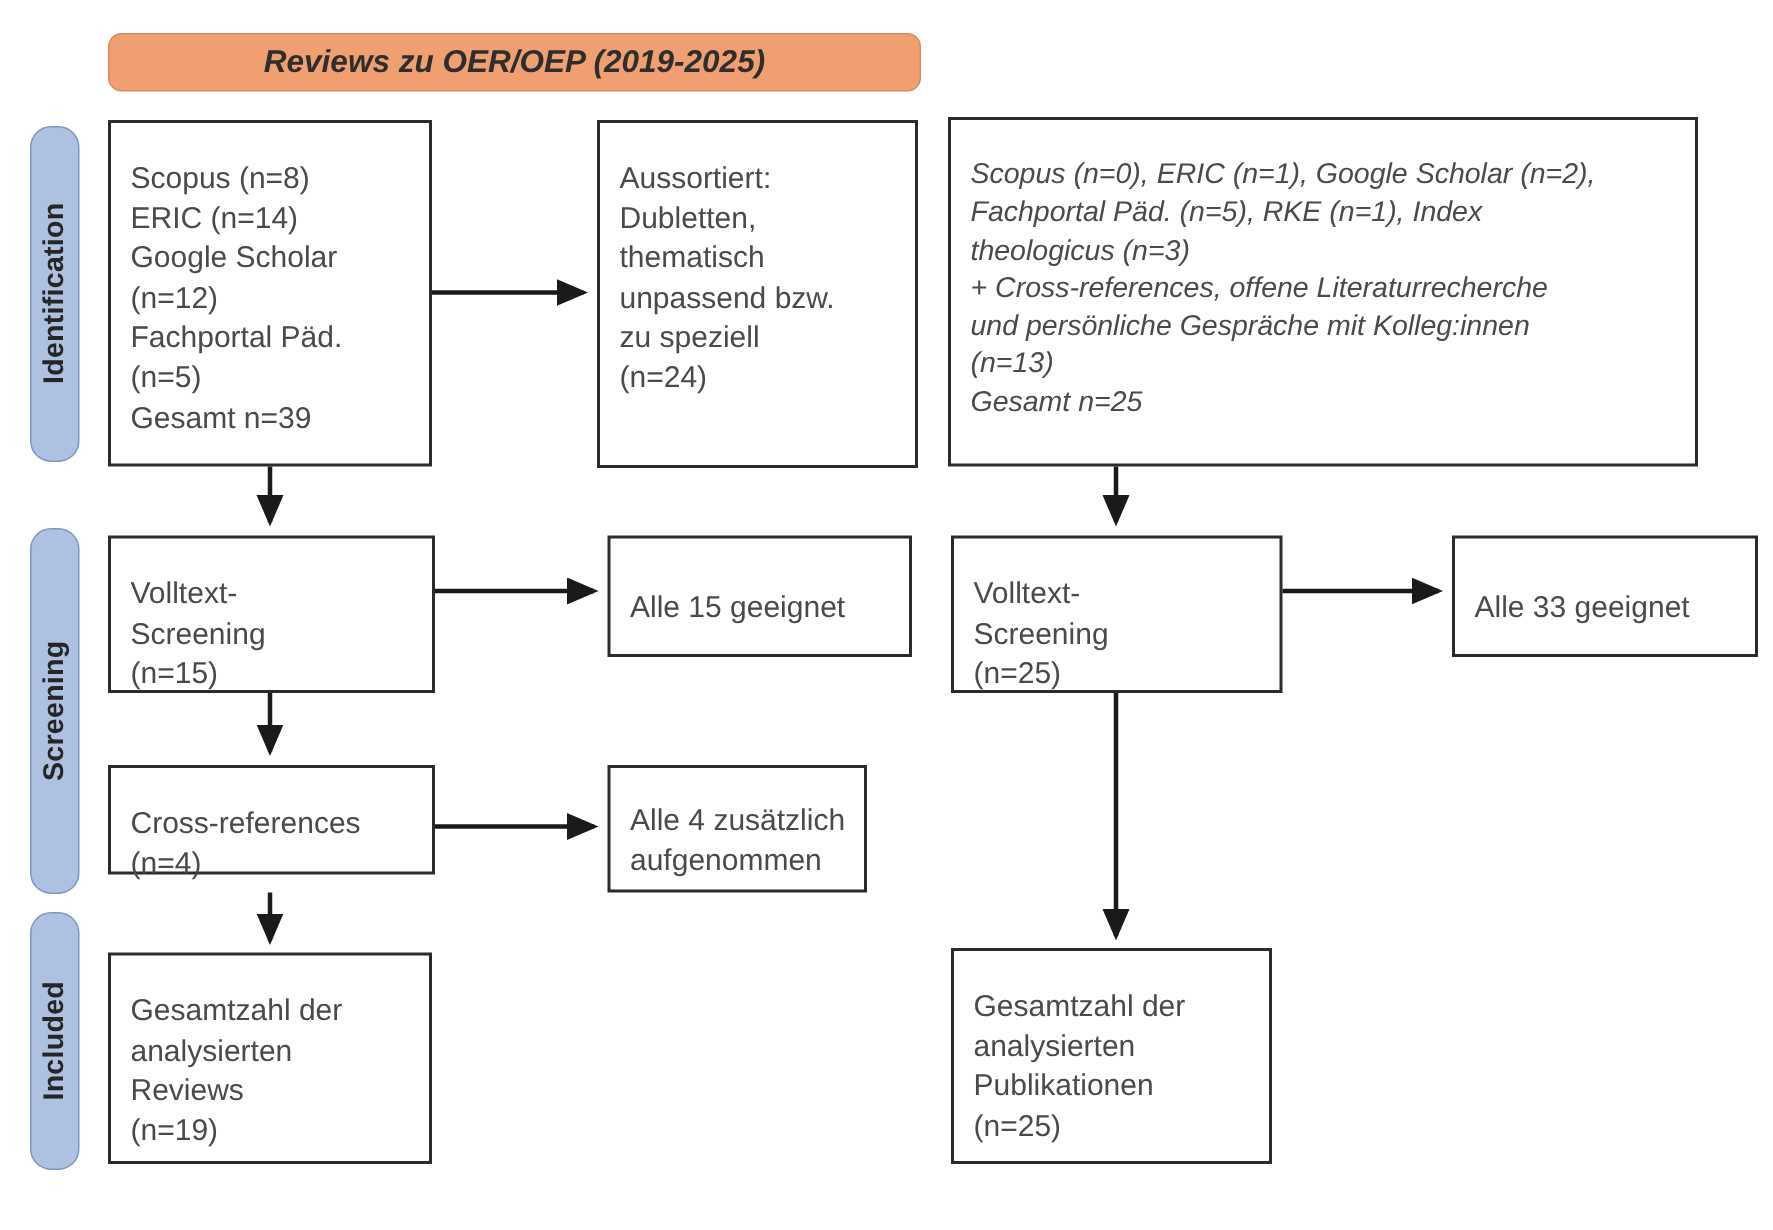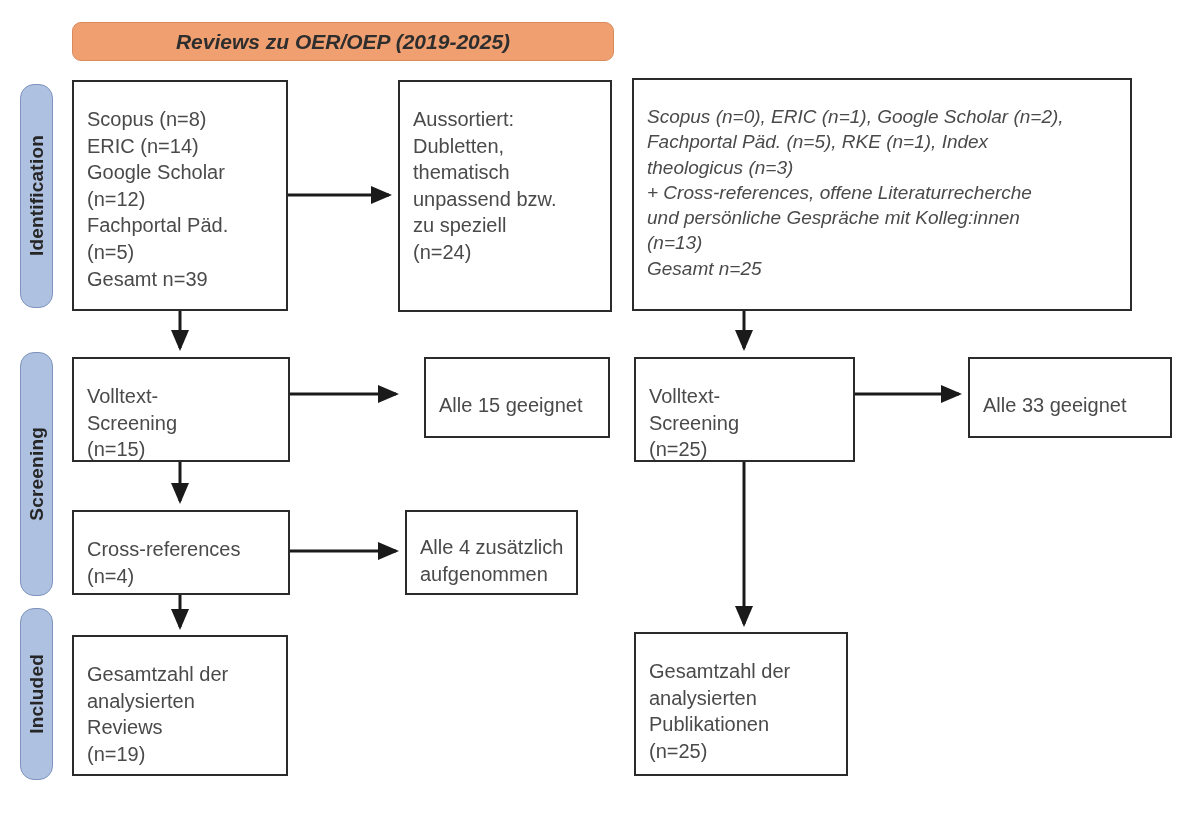--- a/index.html
+++ b/index.html
@@ -120,25 +120,25 @@
 zu speziell
 (n=24)</span>
   </div>
 
   <div class="flow-box" style="left:72px; top:357px; width:218px; height:105px;">
     <span class="box-text">Volltext-
 Screening
 (n=15)</span>
   </div>
 
-  <div class="flow-box" style="left:424px; top:357px; width:186px; height:81px; display:flex; align-items:center;">
+  <div class="flow-box" style="left:405px; top:357px; width:203px; height:81px; display:flex; align-items:center;">
     <span class="box-text">Alle 15 geeignet</span>
   </div>
 
-  <div class="flow-box" style="left:72px; top:510px; width:218px; height:85px;">
+  <div class="flow-box" style="left:72px; top:510px; width:218px; height:73px;">
     <span class="box-text">Cross-references
 (n=4)</span>
   </div>
 
   <div class="flow-box" style="left:405px; top:510px; width:173px; height:85px; display:flex; align-items:center;">
     <span class="box-text">Alle 4 zusätzlich
 aufgenommen</span>
   </div>
 
   <div class="flow-box" style="left:72px; top:635px; width:216px; height:141px;">

